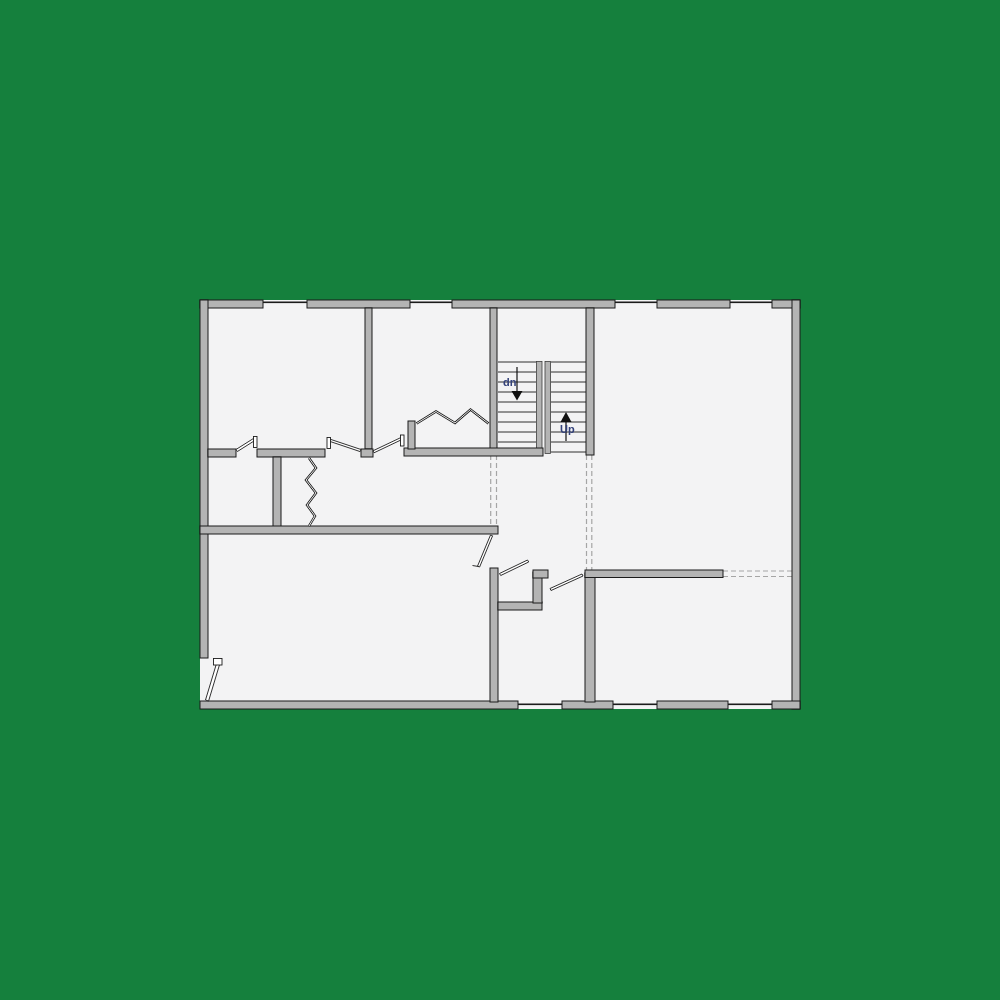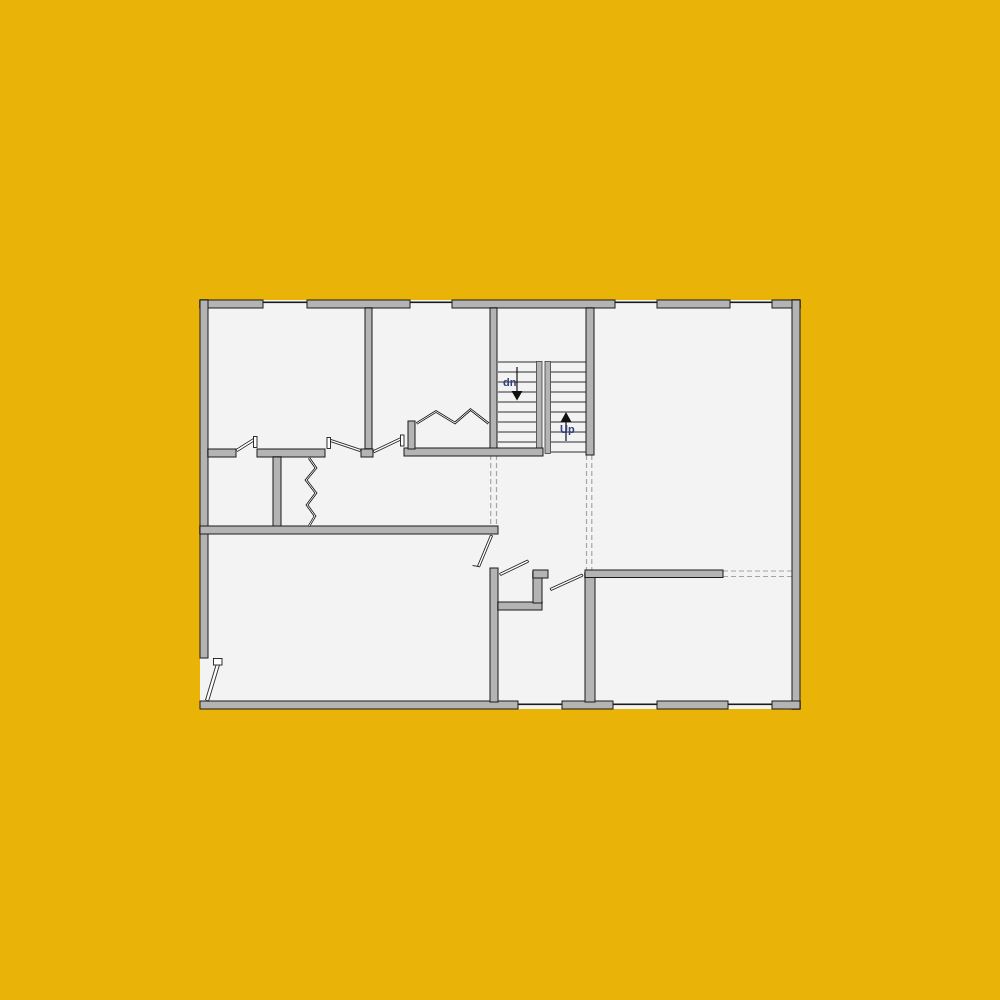--- a/index.html
+++ b/index.html
@@ -7,21 +7,21 @@
     padding: 0;
     background: #ffffff;
     width: 1000px;
     height: 1000px;
     font-family: "Liberation Sans", sans-serif;
   }
   #stage {
     position: relative;
     width: 1000px;
     height: 1000px;
-    background: #eab308;
+    background: #15803d;
   }
   svg { display: block; }
 
   .floor      { fill: #f3f3f4; stroke: none; }
   .wall       { fill: #b4b4b4; stroke: #1b1b1b; stroke-width: 1; }
   .rail       { fill: #b4b4b4; stroke: #3c3c3c; stroke-width: 0.8; }
   .glass      { fill: #1b1b1b; stroke: none; }
   .tread      { stroke: #2e2e2e; stroke-width: 1; }
   .dash       { stroke: #a5a5a5; stroke-width: 1.2; fill: none; stroke-dasharray: 5 3; }
   .leaf       { fill: #ffffff; stroke: #1b1b1b; stroke-width: 0.9; }

